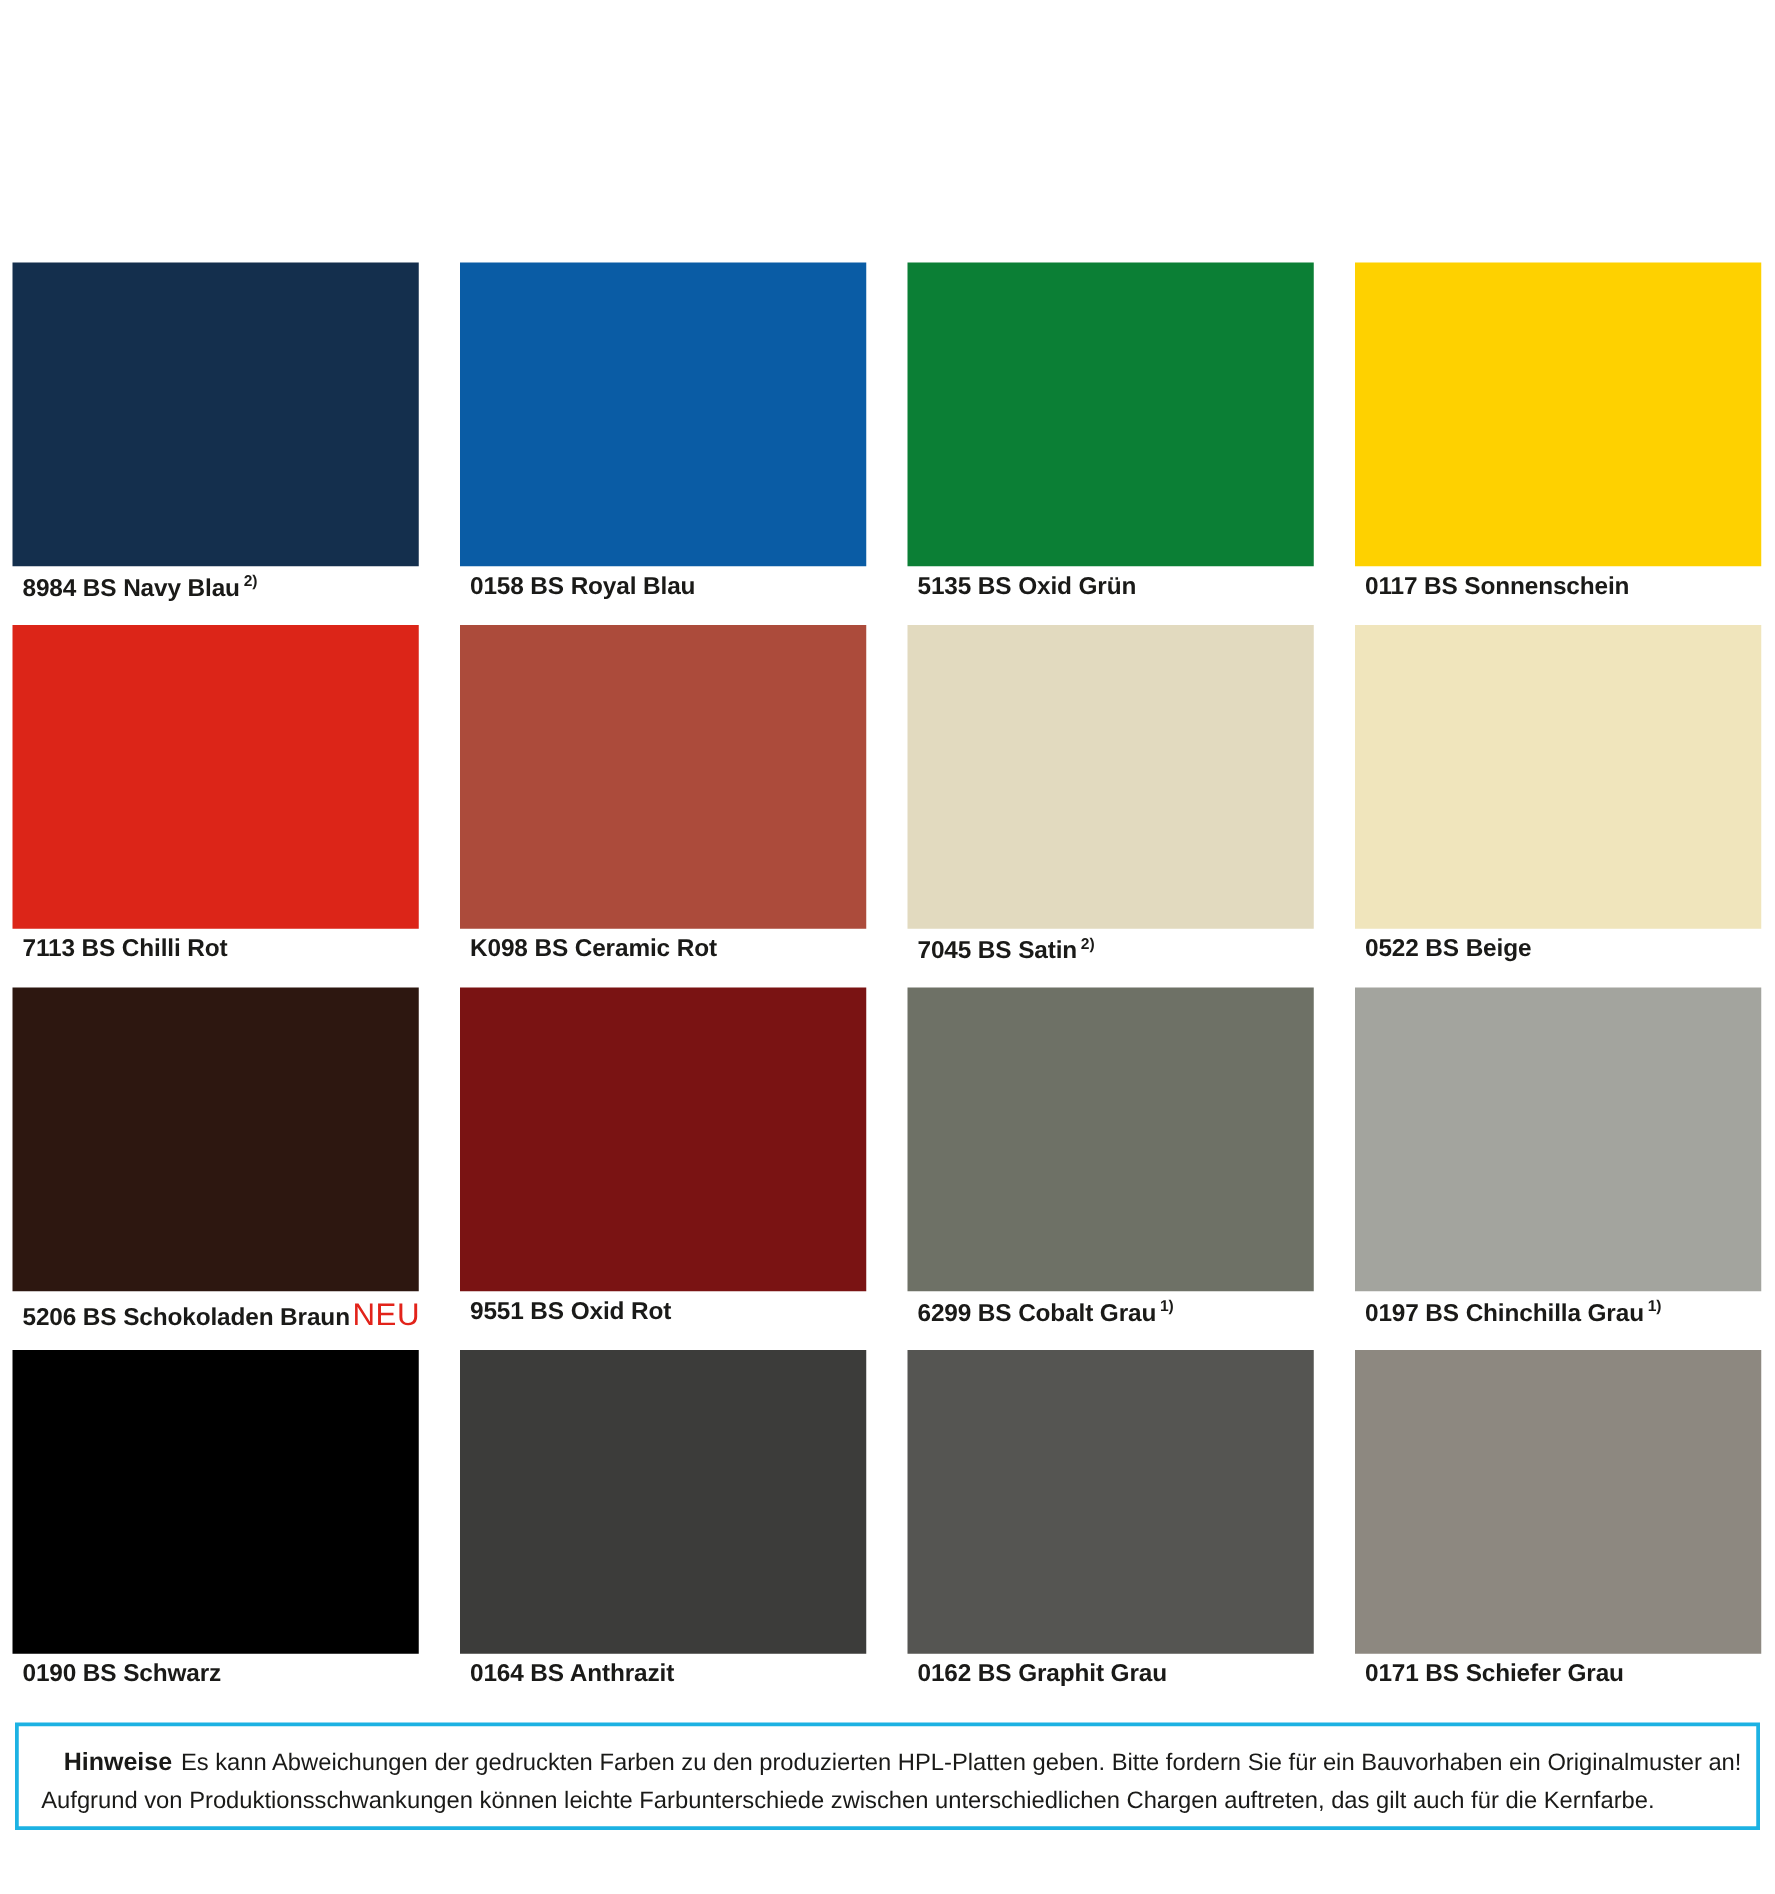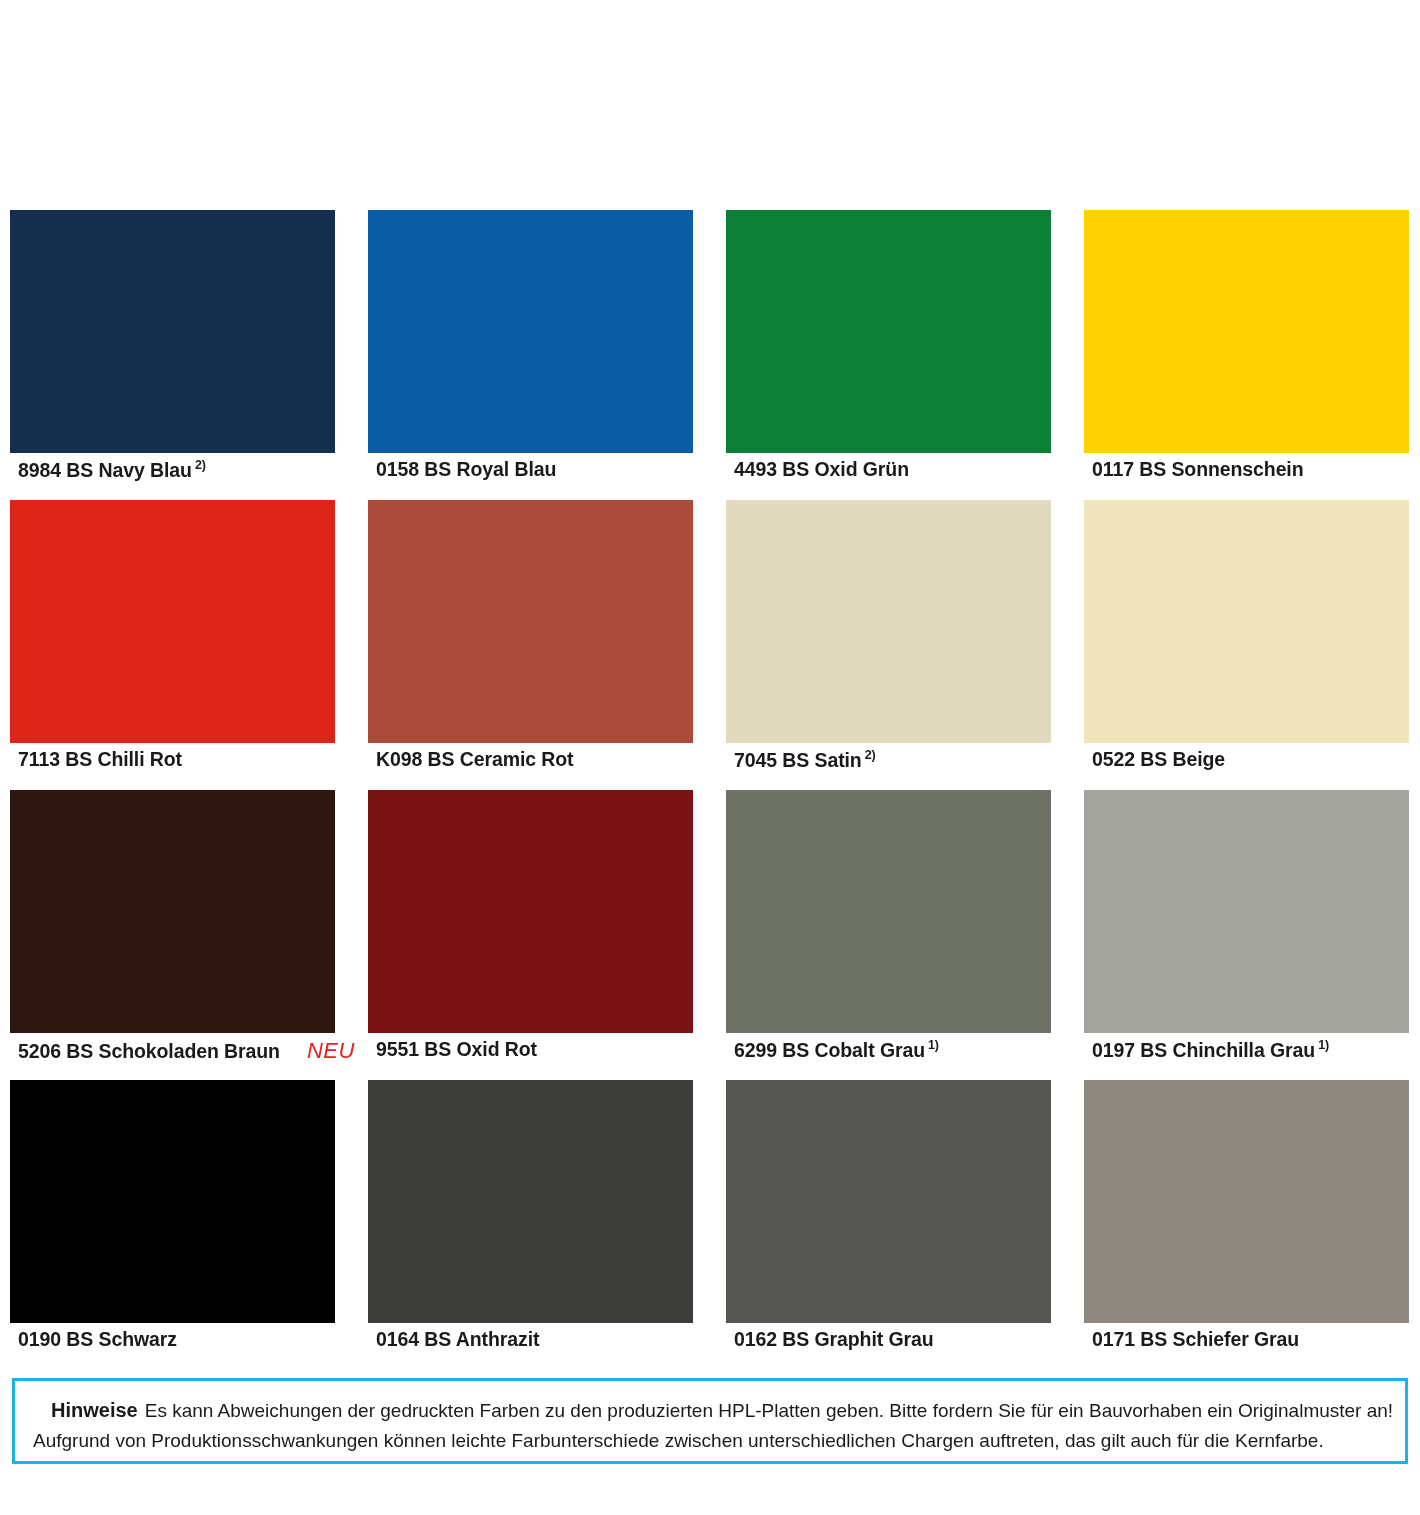--- a/index.html
+++ b/index.html
@@ -61,24 +61,23 @@
 
   .swatch-label .sup {
     font-size: 12.5px;
     vertical-align: super;
     font-weight: bold;
     margin-left: 3px;
   }
 
   .swatch-label .neu {
     color: #e2231a;
-    font-style: italic;
     font-weight: normal;
-    font-size: 22px;
-    margin-left: 27px;
+    font-size: 25px;
+    margin-left: 2px;
     letter-spacing: 0.5px;
   }
 
   
   .notice-box {
     position: absolute;
     left: 12px;
     top: 1378px;
     width: 1396px;
     height: 86px;
@@ -120,21 +119,21 @@
       <div class="swatch-cell">
         <div class="swatch-chip" style="background: rgb(20, 47, 77);"></div>
         <div class="swatch-label"><span>8984 BS Navy Blau</span><span class="sup">2)</span></div>
       </div>
       <div class="swatch-cell">
         <div class="swatch-chip" style="background: rgb(10, 92, 165);"></div>
         <div class="swatch-label"><span>0158 BS Royal Blau</span></div>
       </div>
       <div class="swatch-cell">
         <div class="swatch-chip" style="background: rgb(11, 127, 53);"></div>
-        <div class="swatch-label"><span>4493 BS Oxid Grün</span></div>
+        <div class="swatch-label"><span>5135 BS Oxid Grün</span></div>
       </div>
       <div class="swatch-cell">
         <div class="swatch-chip" style="background: rgb(254, 209, 0);"></div>
         <div class="swatch-label"><span>0117 BS Sonnenschein</span></div>
       </div>
       <div class="swatch-cell">
         <div class="swatch-chip" style="background: rgb(220, 37, 24);"></div>
         <div class="swatch-label"><span>7113 BS Chilli Rot</span></div>
       </div>
       <div class="swatch-cell">

